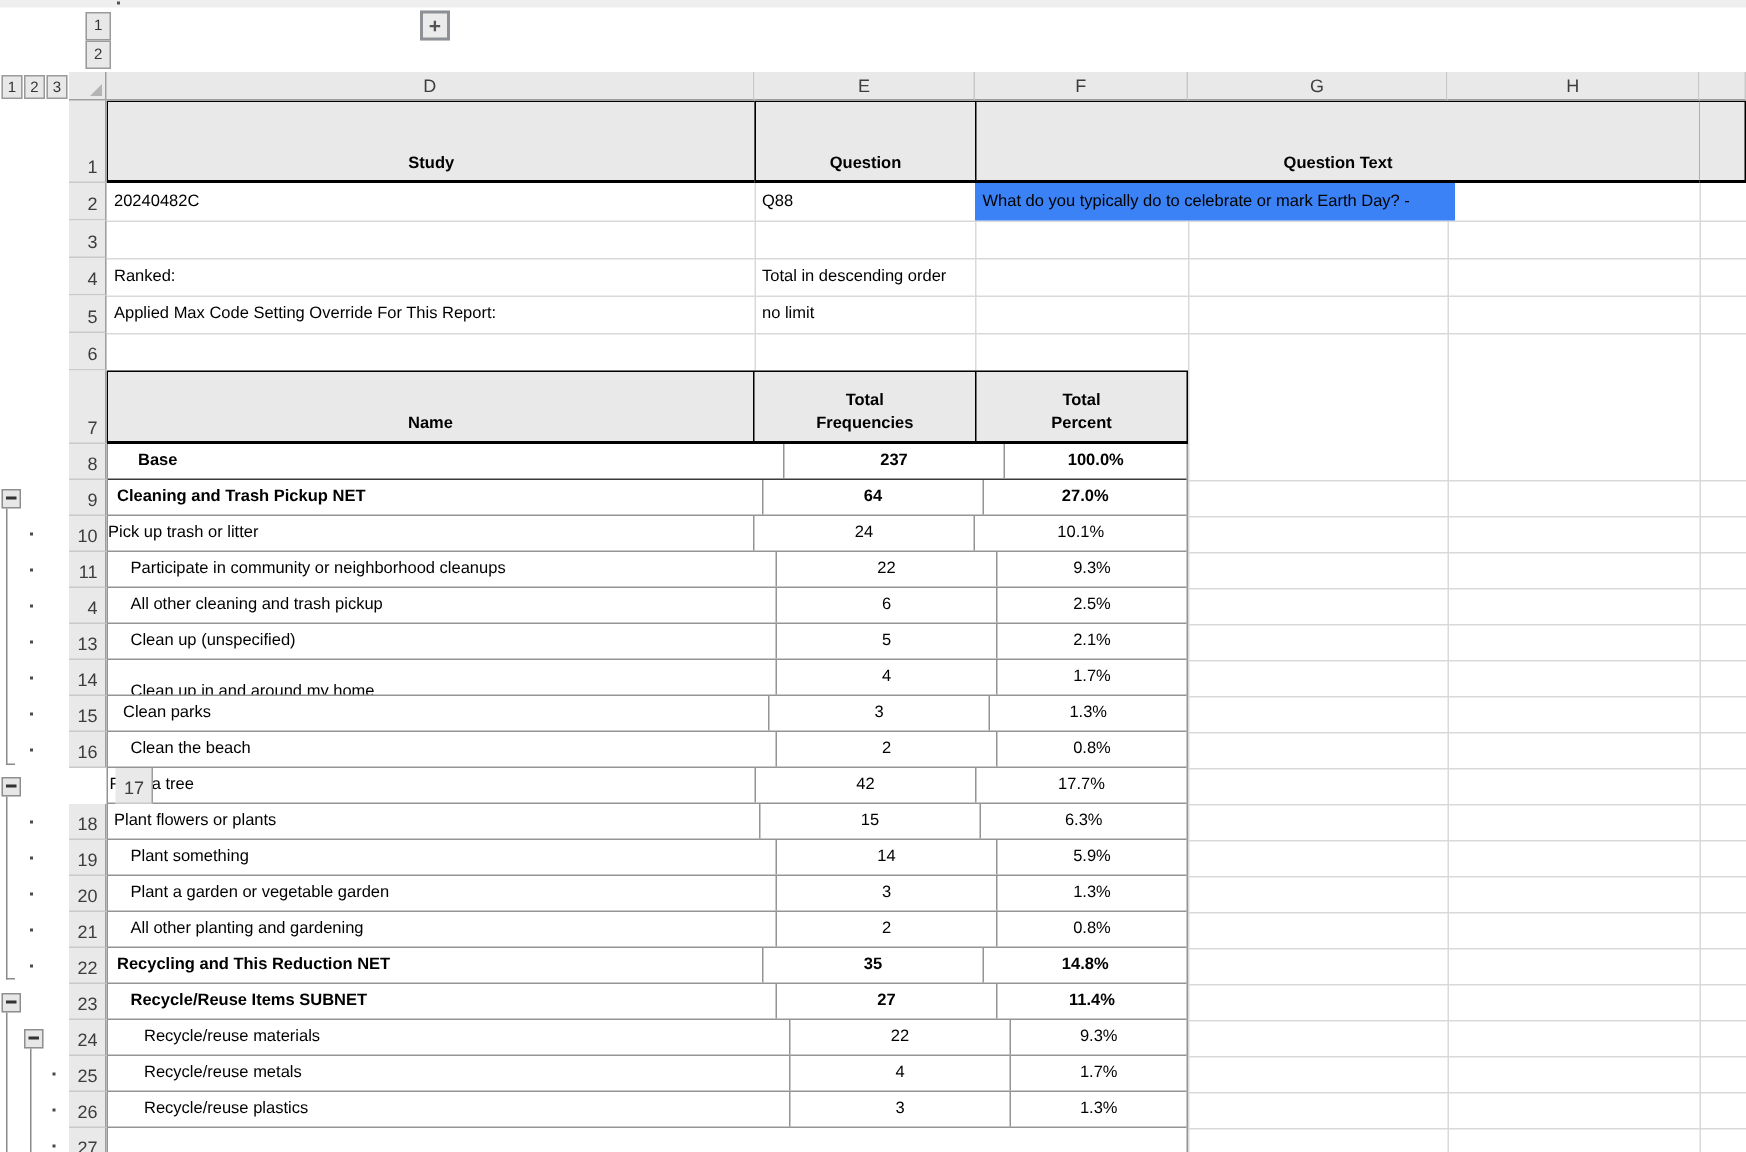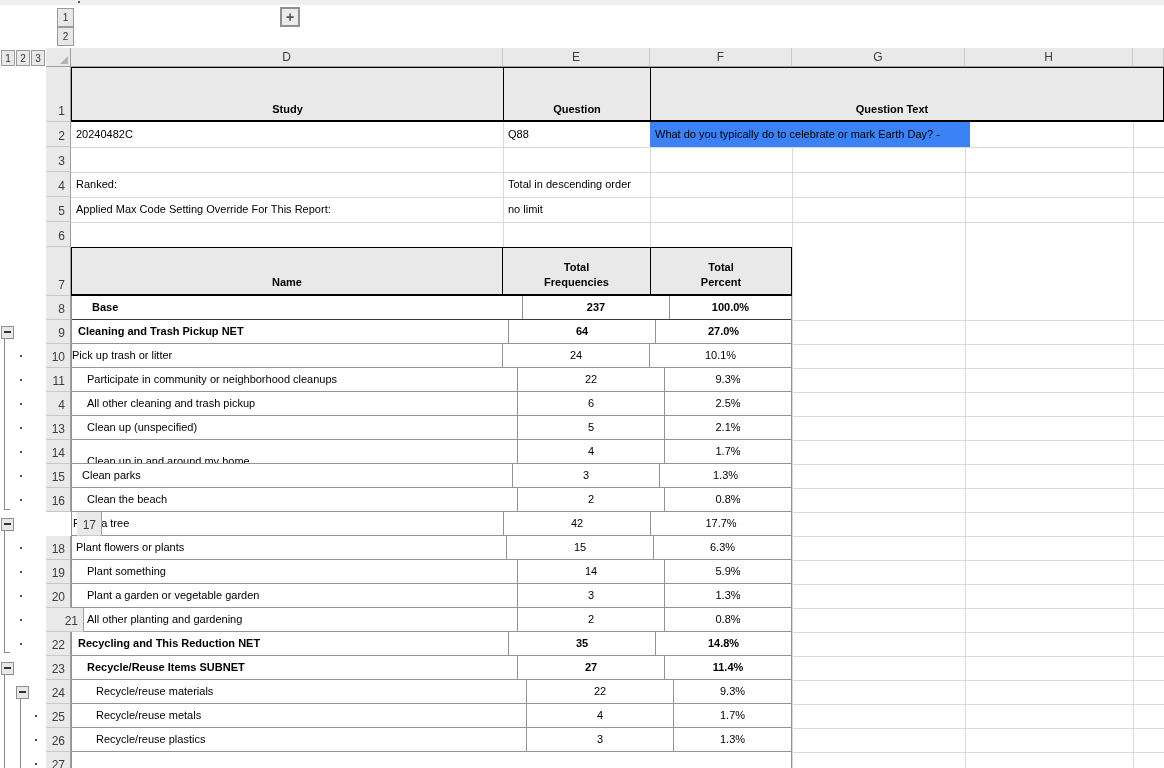--- a/index.html
+++ b/index.html
@@ -241,21 +241,21 @@
     <div class="row-hdr" style="position: absolute; box-sizing: border-box; left: 46px; top: 368px; width: 25px; height: 24px;">11</div>
     <div class="row-hdr" style="position: absolute; box-sizing: border-box; left: 46px; top: 392px; width: 25px; height: 24px;">4</div>
     <div class="row-hdr" style="position: absolute; box-sizing: border-box; left: 46px; top: 416px; width: 25px; height: 24px;">13</div>
     <div class="row-hdr" style="position: absolute; box-sizing: border-box; left: 46px; top: 440px; width: 25px; height: 24px;">14</div>
     <div class="row-hdr" style="position: absolute; box-sizing: border-box; left: 46px; top: 464px; width: 25px; height: 24px;">15</div>
     <div class="row-hdr" style="position: absolute; box-sizing: border-box; left: 46px; top: 488px; width: 25px; height: 24px;">16</div>
     <div class="row-hdr" style="position: absolute; box-sizing: border-box; left: 46px; top: 512px; width: 25px; height: 24px; margin-left: 31px;">17</div>
     <div class="row-hdr" style="position: absolute; box-sizing: border-box; left: 46px; top: 536px; width: 25px; height: 24px;">18</div>
     <div class="row-hdr" style="position: absolute; box-sizing: border-box; left: 46px; top: 560px; width: 25px; height: 24px;">19</div>
     <div class="row-hdr" style="position: absolute; box-sizing: border-box; left: 46px; top: 584px; width: 25px; height: 24px;">20</div>
-    <div class="row-hdr" style="position: absolute; box-sizing: border-box; left: 46px; top: 608px; width: 38px; height: 24px;">21</div>
+    <div class="row-hdr" style="position: absolute; box-sizing: border-box; left: 46px; top: 608px; width: 25px; height: 24px;">21</div>
     <div class="row-hdr" style="position: absolute; box-sizing: border-box; left: 46px; top: 632px; width: 25px; height: 24px;">22</div>
     <div class="row-hdr" style="position: absolute; box-sizing: border-box; left: 46px; top: 656px; width: 25px; height: 24px;">23</div>
     <div class="row-hdr" style="position: absolute; box-sizing: border-box; left: 46px; top: 680px; width: 25px; height: 24px;">24</div>
     <div class="row-hdr" style="position: absolute; box-sizing: border-box; left: 46px; top: 704px; width: 25px; height: 24px;">25</div>
     <div class="row-hdr" style="position: absolute; box-sizing: border-box; left: 46px; top: 728px; width: 25px; height: 24px;">26</div>
     <div class="row-hdr" style="position: absolute; box-sizing: border-box; left: 46px; top: 752px; width: 25px; height: 24px;">27</div>
   </div>
 
 <div class="abs" style="left:46px;top:48px;width:25px;height:19px;background:#e9e9e9;border-right:1px solid #9e9e9e;border-bottom:1px solid #9e9e9e;">
   <div class="abs" style="right:2px;bottom:2px;width:0;height:0;border-left:8px solid transparent;border-bottom:8px solid #b4b4b4;"></div>

